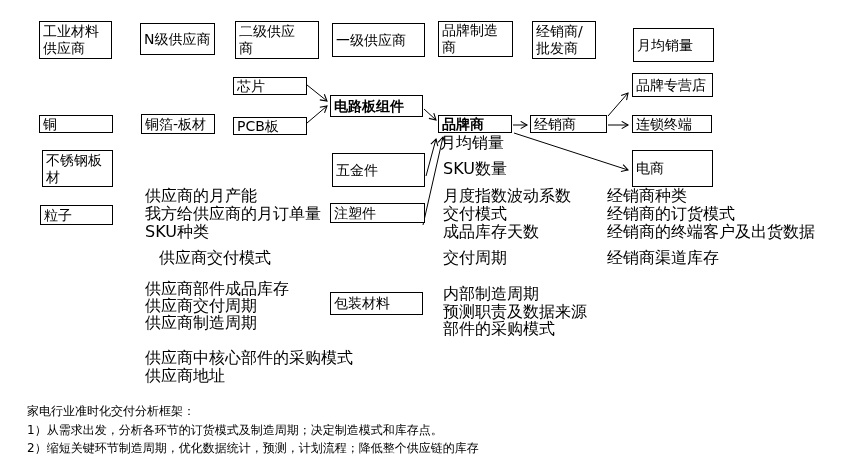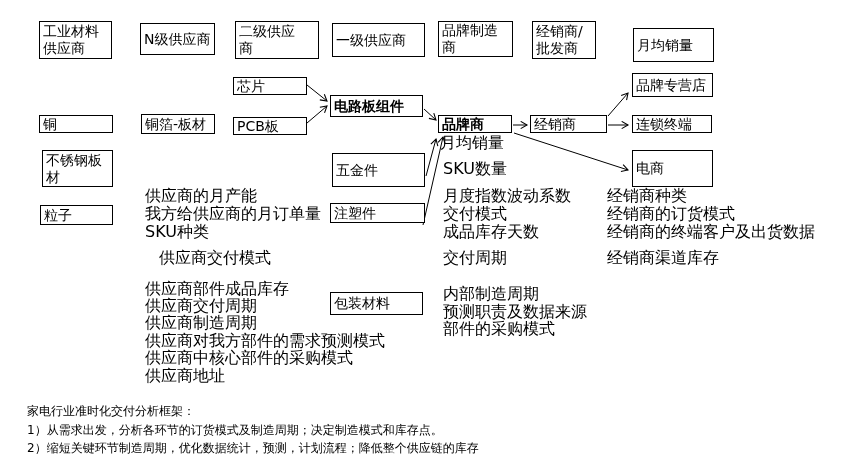--- a/index.html
+++ b/index.html
@@ -101,21 +101,20 @@
   <div class="box" style="left:330px;top:203px;width:95px;height:20px">注塑件</div>
   <div class="box" style="left:330px;top:292px;width:93px;height:23px">包装材料</div>
 
   <div class="note" style="left:145px;top:188px">供应商的月产能</div>
   <div class="note" style="left:145px;top:206px">我方给供应商的月订单量</div>
   <div class="note" style="left:145px;top:224px">SKU种类</div>
   <div class="note" style="left:159px;top:250px">供应商交付模式</div>
   <div class="note" style="left:145px;top:281px">供应商部件成品库存</div>
   <div class="note" style="left:145px;top:298px">供应商交付周期</div>
   <div class="note" style="left:145px;top:315px">供应商制造周期</div>
-  <div class="note" style="left:145px;top:333px">供应商对我方部件的需求预测模式</div>
   <div class="note" style="left:145px;top:350px">供应商中核心部件的采购模式</div>
   <div class="note" style="left:145px;top:368px">供应商地址</div>
 
   <div class="note" style="left:440px;top:135px">月均销量</div>
   <div class="note" style="left:443px;top:161px">SKU数量</div>
   <div class="note" style="left:443px;top:188px">月度指数波动系数</div>
   <div class="note" style="left:443px;top:206px">交付模式</div>
   <div class="note" style="left:443px;top:224px">成品库存天数</div>
   <div class="note" style="left:443px;top:250px">交付周期</div>
   <div class="note" style="left:443px;top:286px">内部制造周期</div>

